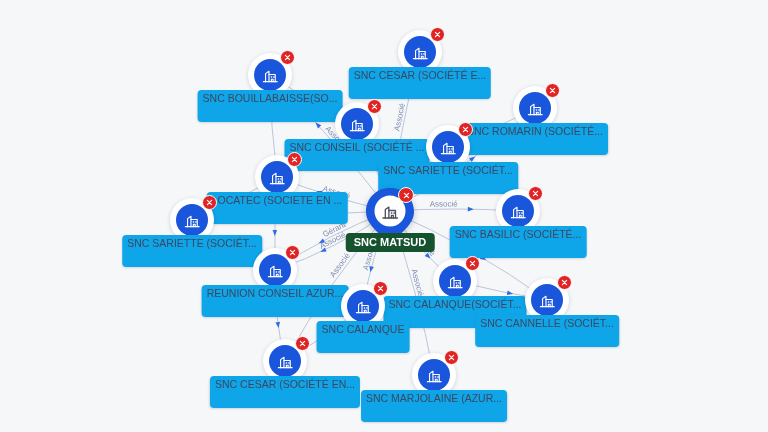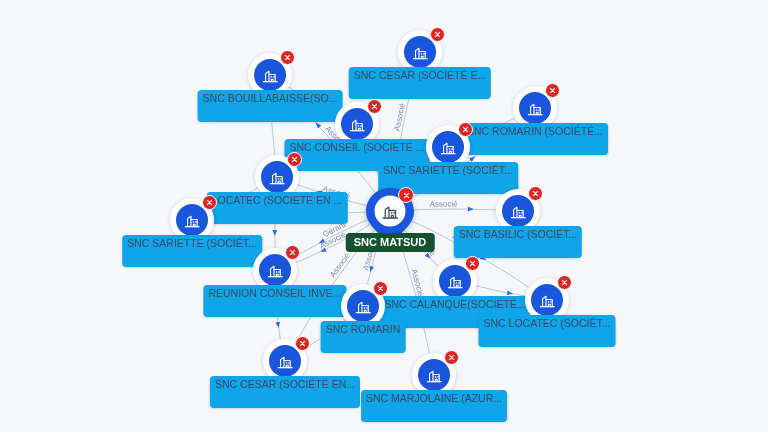--- a/index.html
+++ b/index.html
@@ -244,101 +244,101 @@
           <rect x="12.9" y="10.8" width="1.5" height="1.5"></rect>
           <path d="M10.9 16.5 v-2.6 h1.9 v2.6"></path>
         </svg>
       </div>
       <div class="badge">
         <svg viewBox="0 0 8 8">
               <path d="M1.6 1.6 L6.4 6.4 M6.4 1.6 L1.6 6.4" stroke="#fff" stroke-width="1.3" stroke-linecap="round" fill="none"></path>
             </svg>
       </div>
     </div>
-    <div class="nlabel">REUNION CONSEIL INVE...</div>
+    <div class="nlabel">REUNION CONSEIL AZUR...</div>
   </div>
       <div class="node" style="left: 518px; top: 211px;">
     <div class="circle">
       <div class="inner">
         <svg class="bld" viewBox="0 0 20 20">
           <path d="M2.5 16.5 h14.5"></path>
           <path d="M4.8 16.5 V8 L8.4 5.6 V16.5"></path>
           <path d="M8.4 9 h6.6 v7.5"></path>
           <rect x="10.3" y="10.8" width="1.5" height="1.5"></rect>
           <rect x="12.9" y="10.8" width="1.5" height="1.5"></rect>
           <path d="M10.9 16.5 v-2.6 h1.9 v2.6"></path>
         </svg>
       </div>
       <div class="badge">
         <svg viewBox="0 0 8 8">
               <path d="M1.6 1.6 L6.4 6.4 M6.4 1.6 L1.6 6.4" stroke="#fff" stroke-width="1.3" stroke-linecap="round" fill="none"></path>
             </svg>
       </div>
     </div>
-    <div class="nlabel">SNC BASILIC (SOCIÉT...</div>
+    <div class="nlabel">SNC BASILIC (SOCIÉTÉ...</div>
   </div>
       <div class="node" style="left: 455px; top: 281px;">
     <div class="circle">
       <div class="inner">
         <svg class="bld" viewBox="0 0 20 20">
           <path d="M2.5 16.5 h14.5"></path>
           <path d="M4.8 16.5 V8 L8.4 5.6 V16.5"></path>
           <path d="M8.4 9 h6.6 v7.5"></path>
           <rect x="10.3" y="10.8" width="1.5" height="1.5"></rect>
           <rect x="12.9" y="10.8" width="1.5" height="1.5"></rect>
           <path d="M10.9 16.5 v-2.6 h1.9 v2.6"></path>
         </svg>
       </div>
       <div class="badge">
         <svg viewBox="0 0 8 8">
               <path d="M1.6 1.6 L6.4 6.4 M6.4 1.6 L1.6 6.4" stroke="#fff" stroke-width="1.3" stroke-linecap="round" fill="none"></path>
             </svg>
       </div>
     </div>
-    <div class="nlabel">SNC CALANQUE(SOCIÉTÉ...</div>
+    <div class="nlabel">SNC CALANQUE(SOCIÉT...</div>
   </div>
       <div class="node" style="left: 547px; top: 300px;">
     <div class="circle">
       <div class="inner">
         <svg class="bld" viewBox="0 0 20 20">
           <path d="M2.5 16.5 h14.5"></path>
           <path d="M4.8 16.5 V8 L8.4 5.6 V16.5"></path>
           <path d="M8.4 9 h6.6 v7.5"></path>
           <rect x="10.3" y="10.8" width="1.5" height="1.5"></rect>
           <rect x="12.9" y="10.8" width="1.5" height="1.5"></rect>
           <path d="M10.9 16.5 v-2.6 h1.9 v2.6"></path>
         </svg>
       </div>
       <div class="badge">
         <svg viewBox="0 0 8 8">
               <path d="M1.6 1.6 L6.4 6.4 M6.4 1.6 L1.6 6.4" stroke="#fff" stroke-width="1.3" stroke-linecap="round" fill="none"></path>
             </svg>
       </div>
     </div>
-    <div class="nlabel">SNC LOCATEC (SOCIÉT...</div>
+    <div class="nlabel">SNC CANNELLE (SOCIÉT...</div>
   </div>
       <div class="node" style="left: 363px; top: 306px;">
     <div class="circle">
       <div class="inner">
         <svg class="bld" viewBox="0 0 20 20">
           <path d="M2.5 16.5 h14.5"></path>
           <path d="M4.8 16.5 V8 L8.4 5.6 V16.5"></path>
           <path d="M8.4 9 h6.6 v7.5"></path>
           <rect x="10.3" y="10.8" width="1.5" height="1.5"></rect>
           <rect x="12.9" y="10.8" width="1.5" height="1.5"></rect>
           <path d="M10.9 16.5 v-2.6 h1.9 v2.6"></path>
         </svg>
       </div>
       <div class="badge">
         <svg viewBox="0 0 8 8">
               <path d="M1.6 1.6 L6.4 6.4 M6.4 1.6 L1.6 6.4" stroke="#fff" stroke-width="1.3" stroke-linecap="round" fill="none"></path>
             </svg>
       </div>
     </div>
-    <div class="nlabel">SNC ROMARIN</div>
+    <div class="nlabel">SNC CALANQUE</div>
   </div>
       <div class="node" style="left: 285px; top: 361px;">
     <div class="circle">
       <div class="inner">
         <svg class="bld" viewBox="0 0 20 20">
           <path d="M2.5 16.5 h14.5"></path>
           <path d="M4.8 16.5 V8 L8.4 5.6 V16.5"></path>
           <path d="M8.4 9 h6.6 v7.5"></path>
           <rect x="10.3" y="10.8" width="1.5" height="1.5"></rect>
           <rect x="12.9" y="10.8" width="1.5" height="1.5"></rect>

